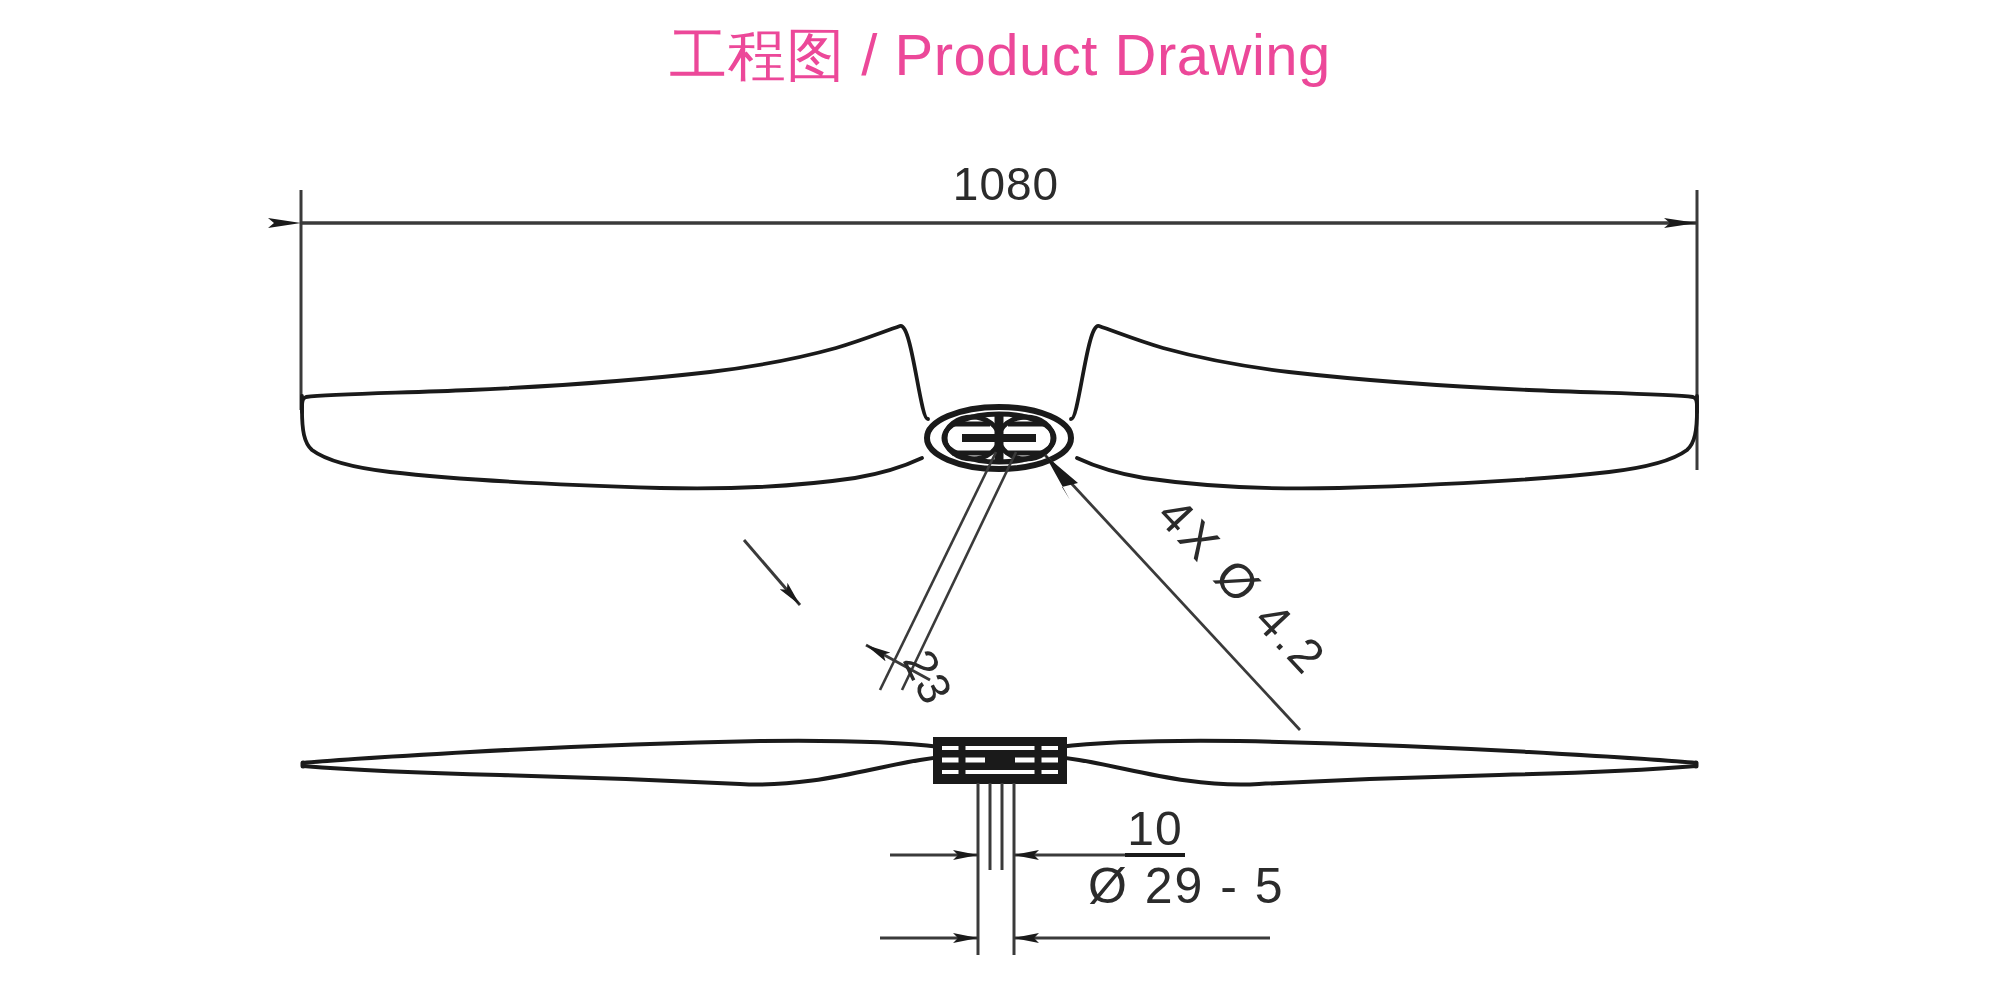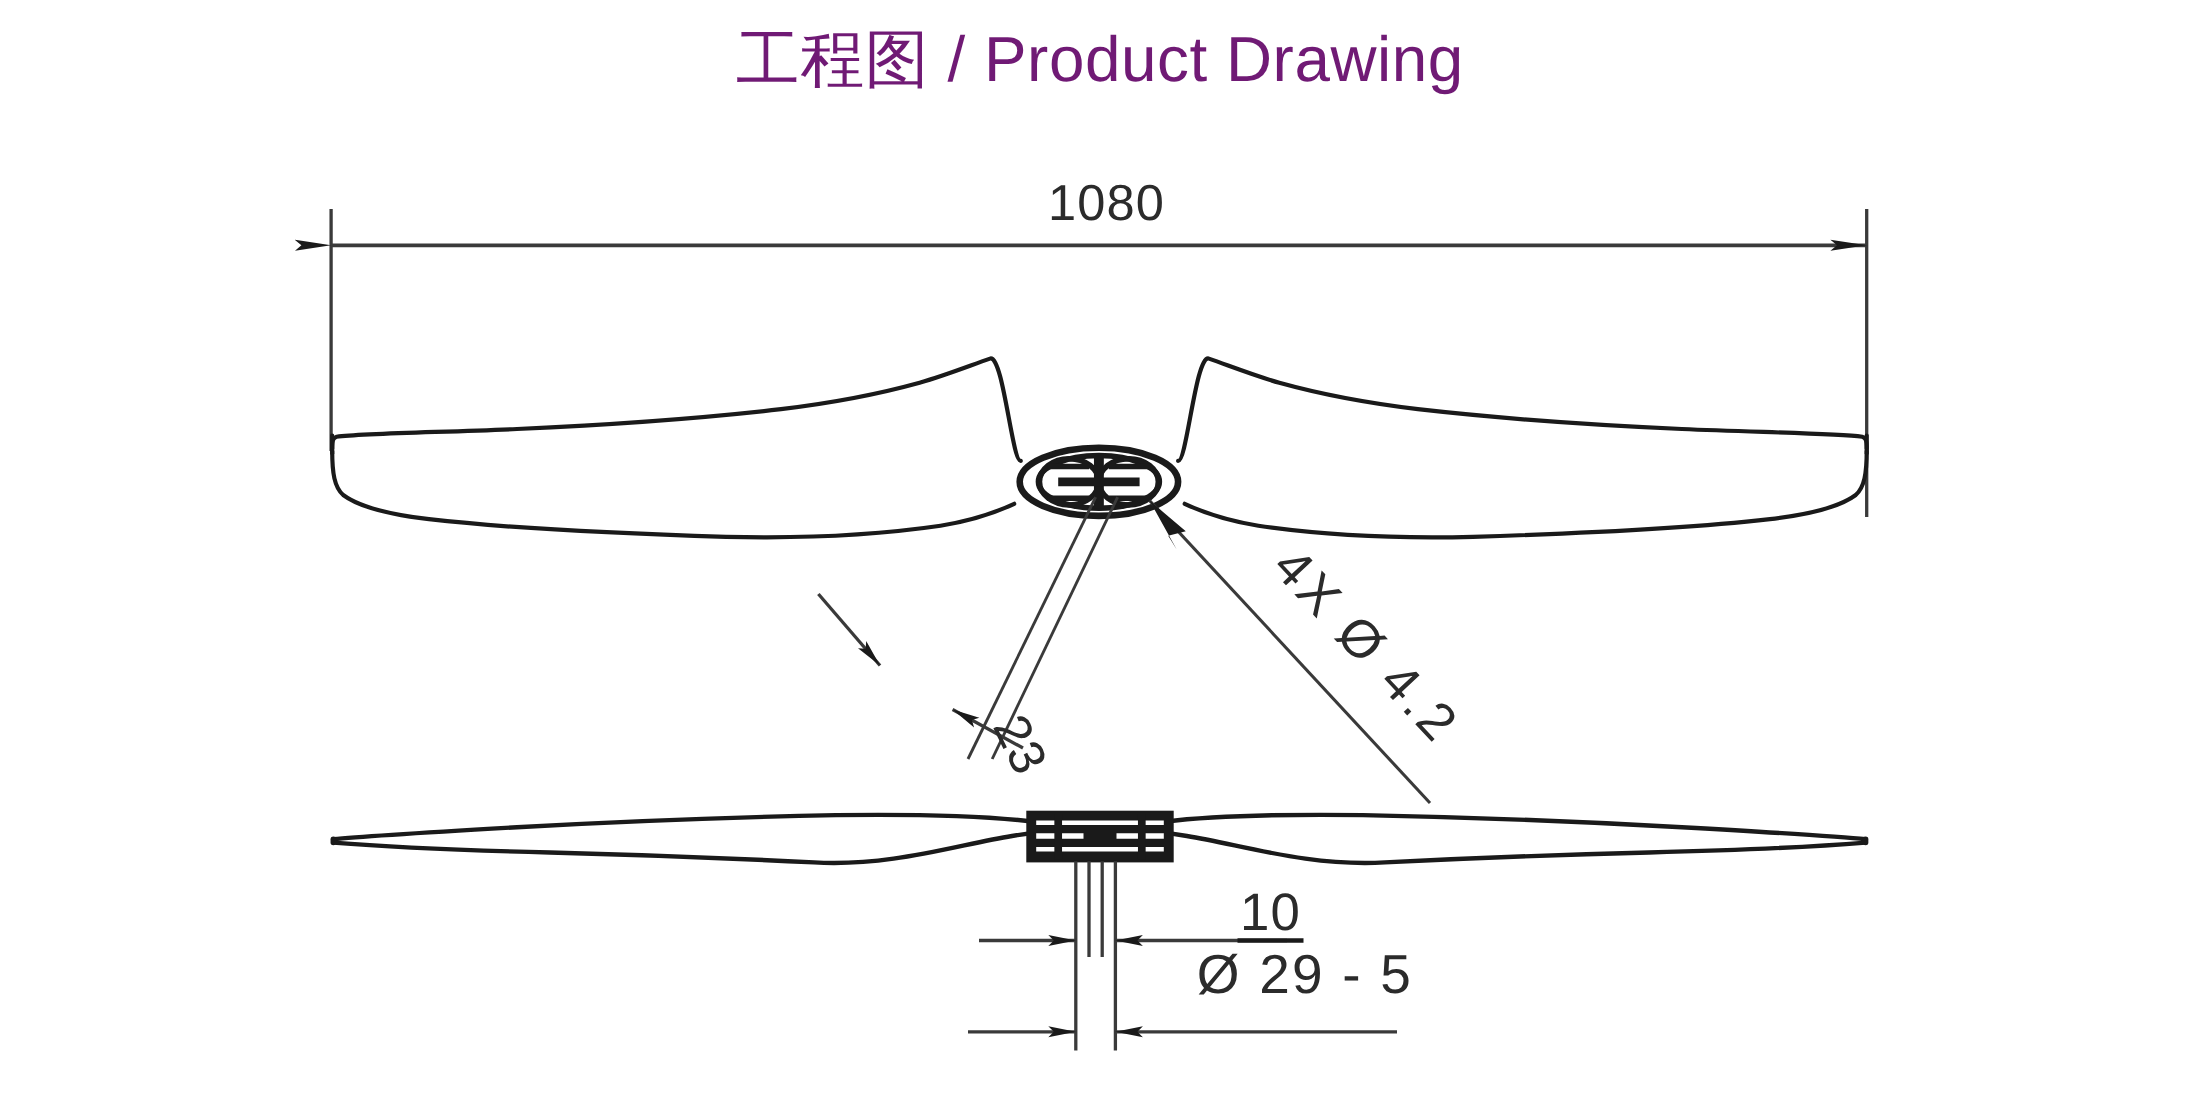--- a/index.html
+++ b/index.html
@@ -23,21 +23,21 @@
   #title {
     position: absolute;
     left: 0;
     top: 22px;
     width: 2000px;
     text-align: center;
     font-size: 58px;
     font-weight: 400;
     letter-spacing: 0.5px;
     line-height: 1.15;
-    color: #701a75;
+    color: #ec4899;
     white-space: nowrap;
     font-family: "Liberation Sans", sans-serif;
   }
   #drawing-svg {
     position: absolute;
     left: 0;
     top: 0;
     width: 2000px;
     height: 1000px;
     display: block;

